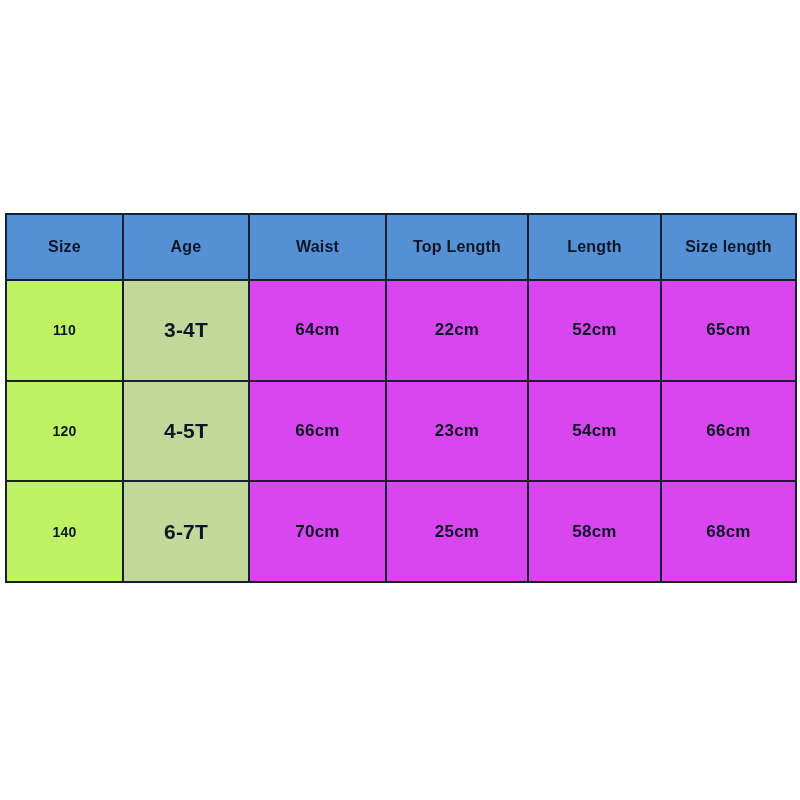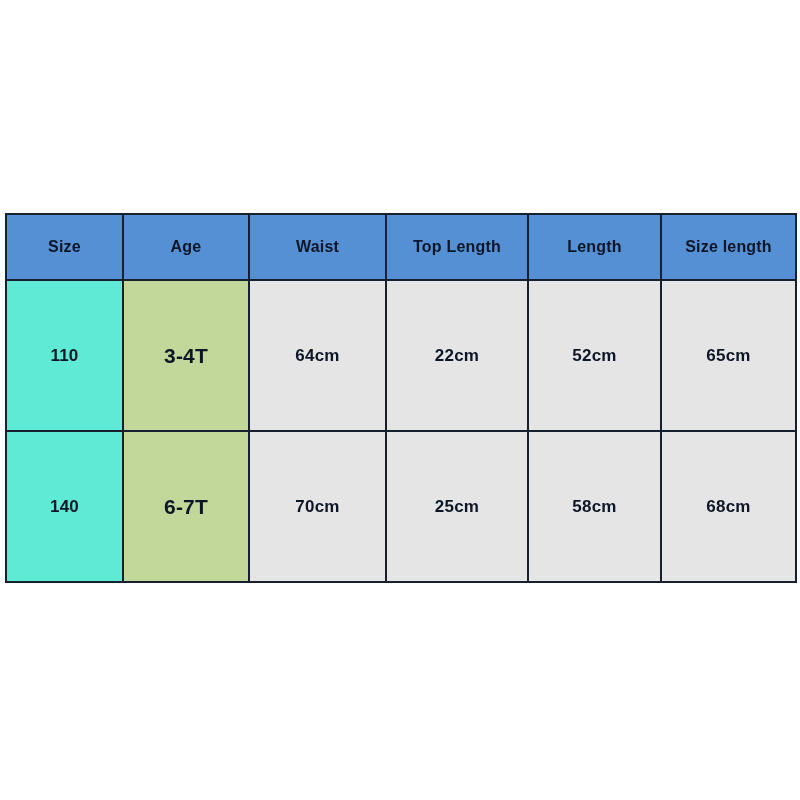--- a/index.html
+++ b/index.html
@@ -63,23 +63,23 @@
   
   thead th {
     height: 64px;
     background: #5590d4;
     font-size: 16px;
   }
 
   
   tbody tr { height: 61px; }
 
-  td.cell-size  { background: #5eead4; font-size: 17px; }
+  td.cell-size  { background: #bef264; font-size: 14px; }
   td.cell-age   { background: #c1d89a; font-size: 21px; }
-  td.cell-meas  { background: #e5e5e5; font-size: 17px; }
+  td.cell-meas  { background: #d946ef; font-size: 17px; }
 </style>
 </head>
 <body>
 
 <div id="canvas">
 
   <div id="size-chart-wrap">
     <table class="size-chart">
       <colgroup>
         <col class="c-size">
@@ -105,20 +105,28 @@
 
         <tr>
           <td class="cell-size">110</td>
           <td class="cell-age">3-4T</td>
           <td class="cell-meas">64cm</td>
           <td class="cell-meas">22cm</td>
           <td class="cell-meas">52cm</td>
           <td class="cell-meas">65cm</td>
         </tr>
 
+        <tr>
+          <td class="cell-size">120</td>
+          <td class="cell-age">4-5T</td>
+          <td class="cell-meas">66cm</td>
+          <td class="cell-meas">23cm</td>
+          <td class="cell-meas">54cm</td>
+          <td class="cell-meas">66cm</td>
+        </tr>
 
 
         <tr>
           <td class="cell-size">140</td>
           <td class="cell-age">6-7T</td>
           <td class="cell-meas">70cm</td>
           <td class="cell-meas">25cm</td>
           <td class="cell-meas">58cm</td>
           <td class="cell-meas">68cm</td>
         </tr>

